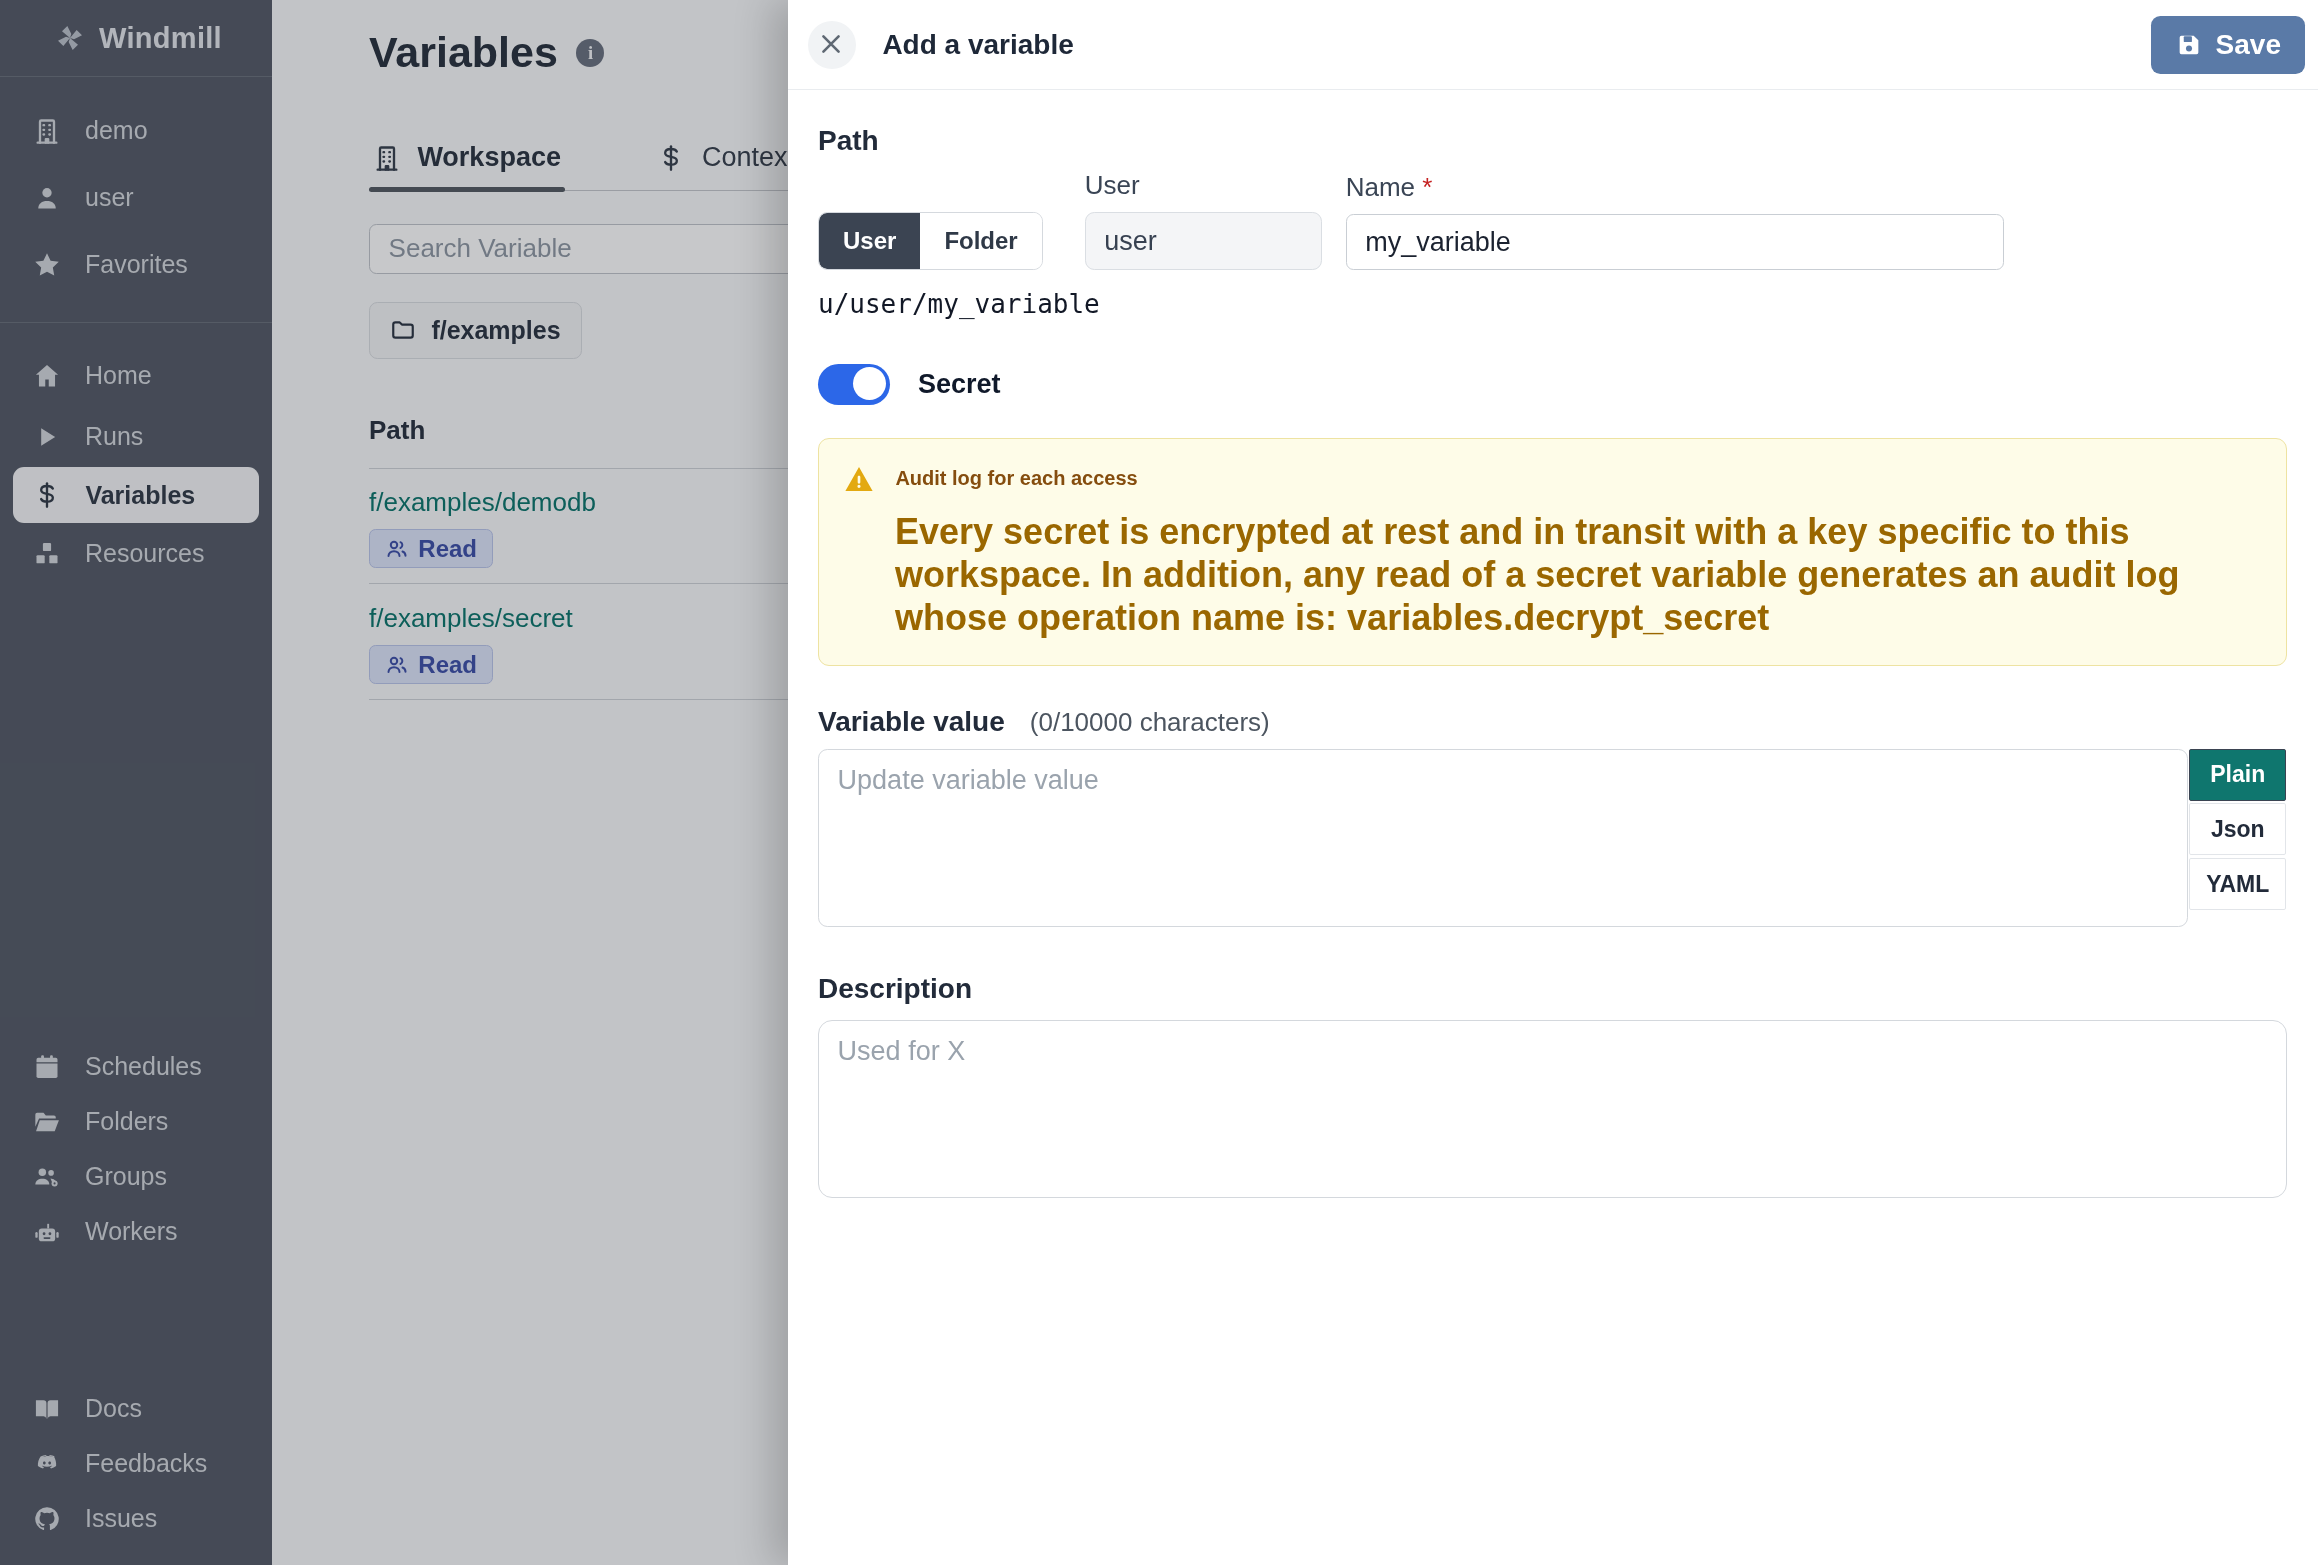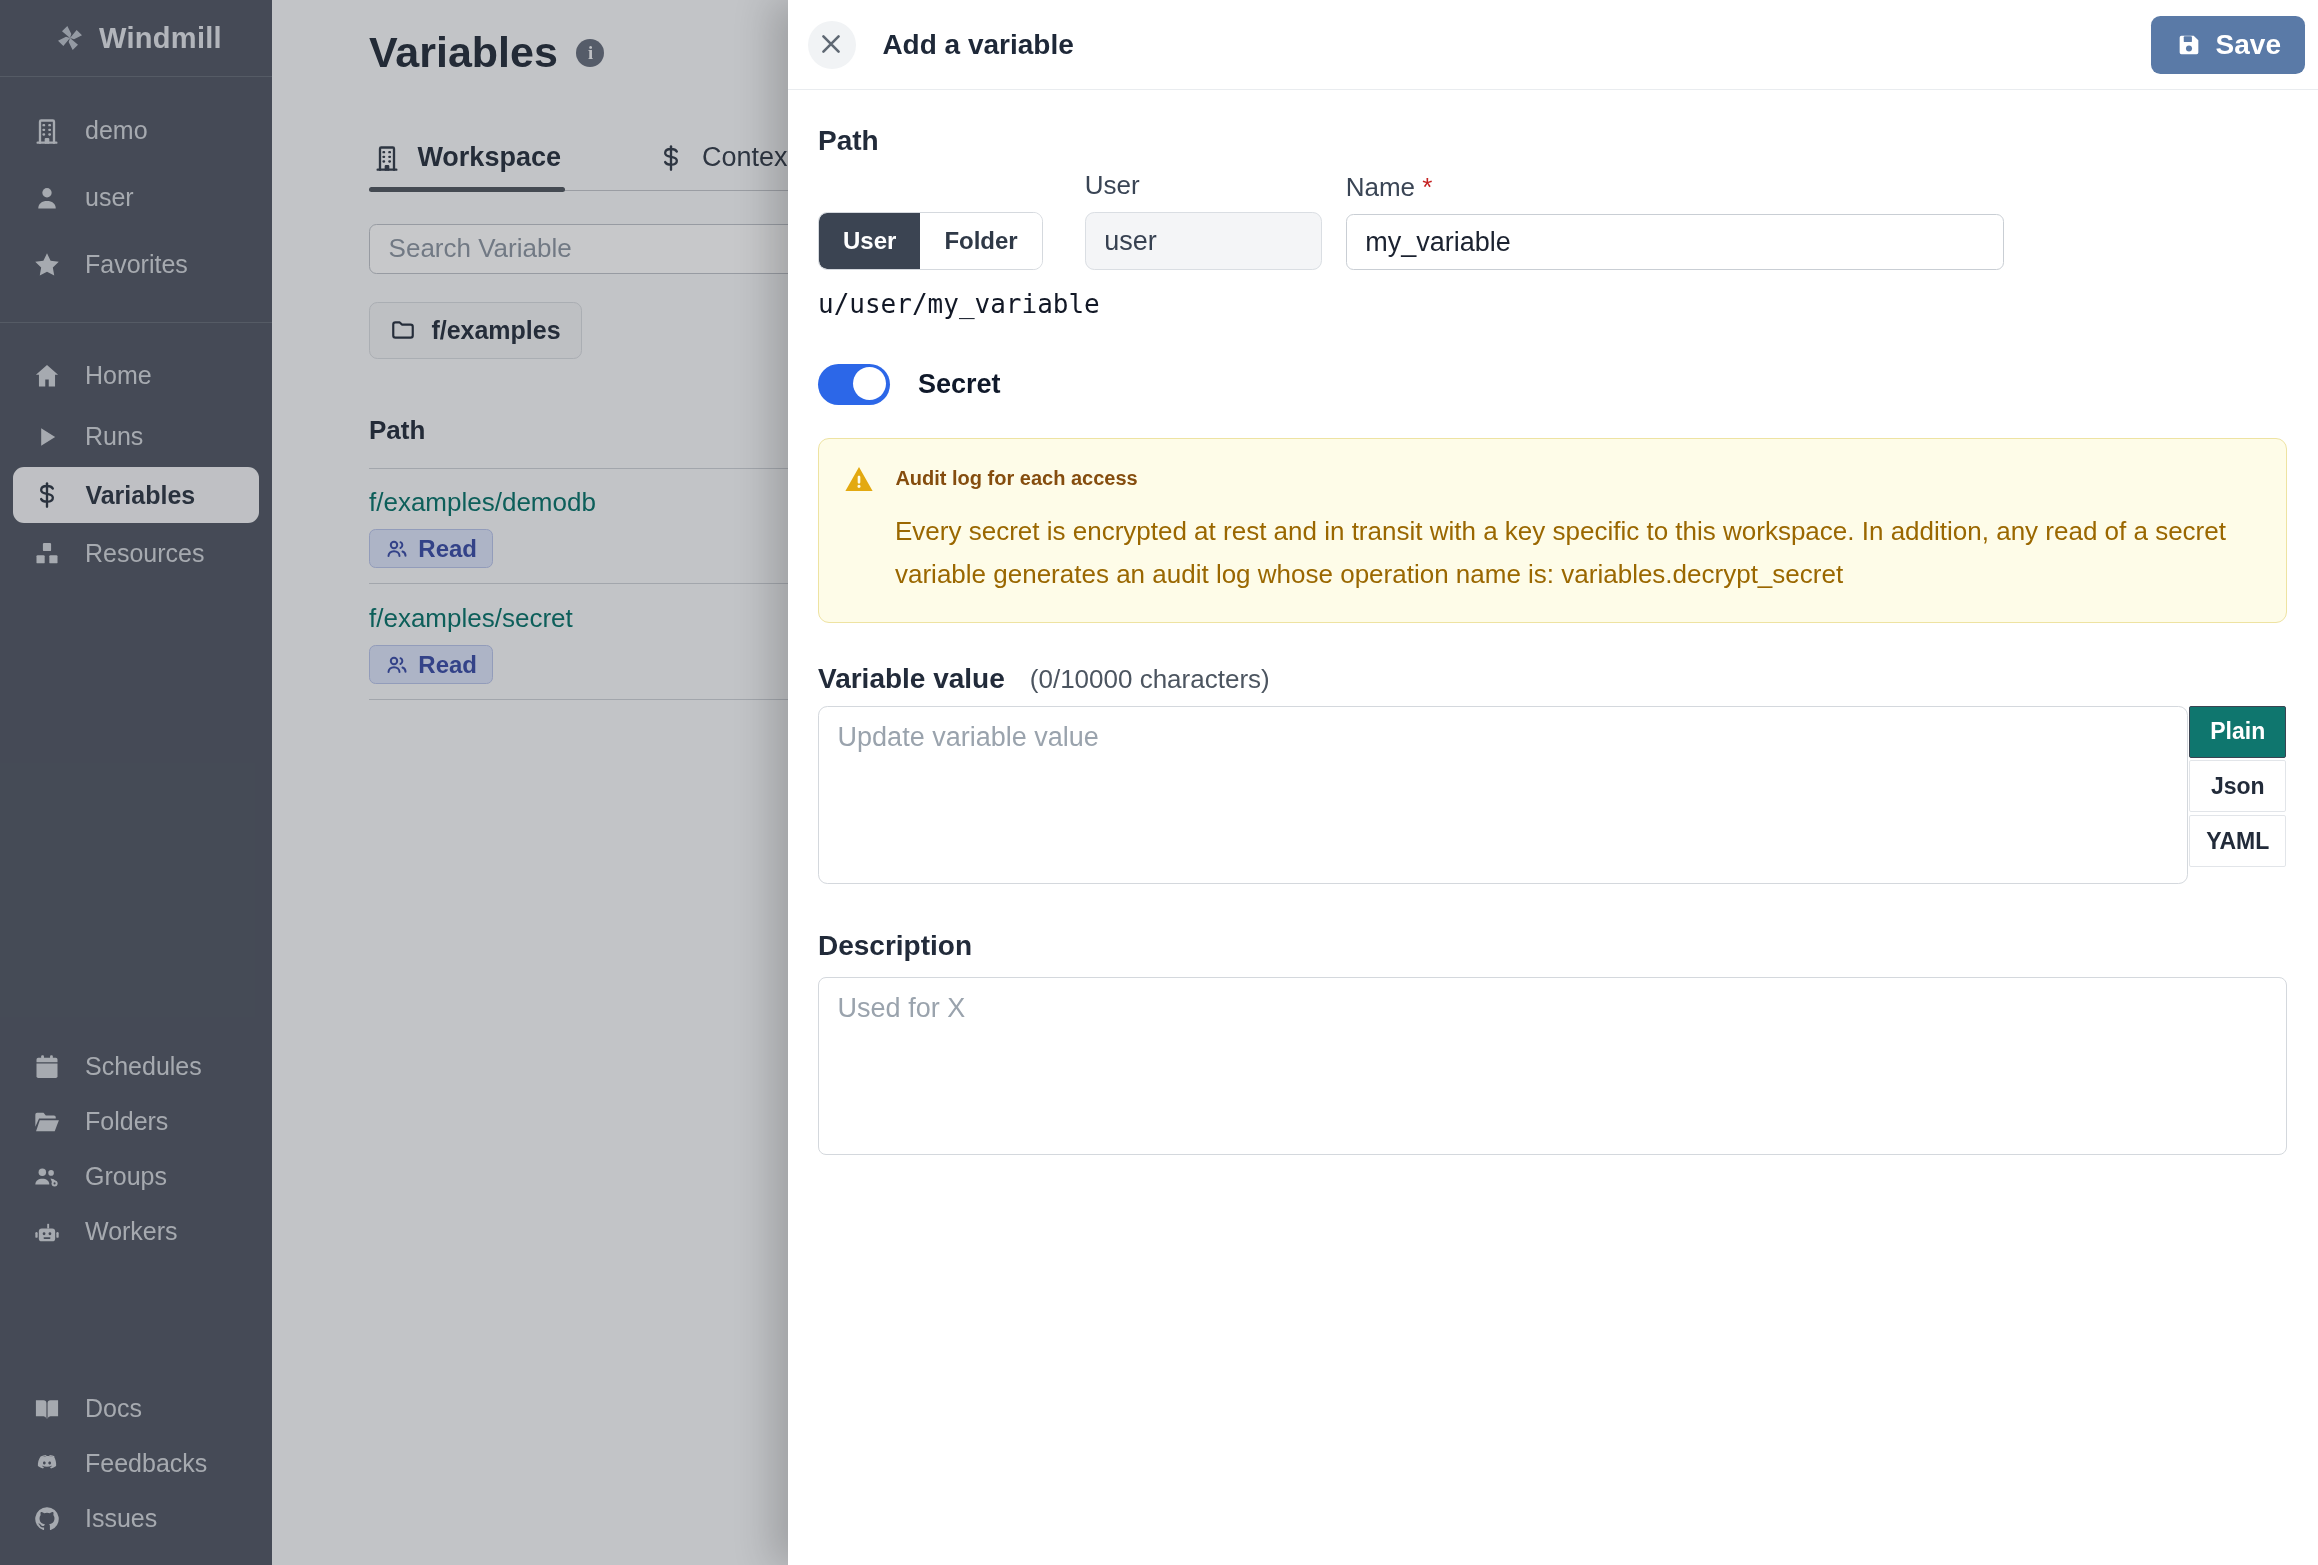--- a/index.html
+++ b/index.html
@@ -72,33 +72,33 @@
   .toggle-row { margin-top:45px; display:flex; align-items:center; gap:28px; }
   .toggle { width:72px; height:41px; border-radius:20.4px; background:#2c67e8; position:relative; cursor:pointer; flex:0 0 auto; }
   .toggle .knob { position:absolute; top:3.7px; right:3.7px; width:33px; height:33px; border-radius:50%; background:#ffffff; }
   .toggle-label { font-size:27px; font-weight:bold; color:#10192a; }
 
   .warning-box { margin-top:33px; width:1469px; background:#fefce8; border:1.9px solid #eee3a2; border-radius:11px; padding:24px 28px 26px 24px; }
   .warning-title-row { display:flex; align-items:center; gap:20.4px; }
   .warn-icon { width:32px; height:32px; color:#e3a910; flex:0 0 auto; }
   .warn-icon svg { width:100%; height:100%; }
   .warning-title { font-size:20px; font-weight:bold; color:#854d0e; }
-  .warning-body { margin-top:15px; margin-left:52px; width:1373px; font-size:26px; line-height:43px; color:#9a6700; }
+  .warning-body { margin-top:15px; margin-left:52px; width:1373px; font-size:36px; line-height:43px; color:#9a6700;font-weight:bold; }
 
   .value-heading-row { margin-top:40px; display:flex; align-items:baseline; gap:25px; }
   .heading-suffix { font-size:26px; color:#4c5560; font-weight:normal; }
   .editor-row { margin-top:11px; display:flex; align-items:flex-start; }
   .value-textarea { width:1376px; height:178px; border:1.9px solid #d4d8dd; border-radius:9.3px; padding:15px 18.6px; font-size:27px; color:#1b2230; resize:none; font-family:"Liberation Sans", sans-serif; }
   .value-textarea::placeholder, .desc-textarea::placeholder { color:#9aa3ad; }
   .format-tabs { width:97px; display:flex; flex-direction:column; gap:2.8px; margin-left:1.9px; }
   .format-tab { height:52px; display:flex; align-items:center; justify-content:center; font-size:23px; font-weight:bold; color:#222b3a; background:#ffffff; border:1.9px solid #e2e5e9; border-radius:1.9px; cursor:pointer; }
   .format-tab.selected { background:#0f766e; color:#ffffff; border-color:#3b4452; }
 
   .desc-section { margin-top:46px; }
-  .desc-textarea { margin-top:15px; width:1469px; height:178px; border:1.9px solid #d4d8dd; border-radius:8px; padding:15px 18.6px; font-size:27px; color:#1b2230; resize:none; font-family:"Liberation Sans", sans-serif; }
+  .desc-textarea { margin-top:15px; width:1469px; height:178px; border:1.9px solid #d4d8dd; border-radius:14px; padding:15px 18.6px; font-size:27px; color:#1b2230; resize:none; font-family:"Liberation Sans", sans-serif; }
 </style>
 </head>
 <body>
 
 <div class="stage">
 
   <aside class="sidebar">
     <div class="logo-row">
       <span class="sicon" style="width:32px;height:32px;color:#c8cdd6">
         <svg viewBox="0 0 24 24" fill="currentColor">

